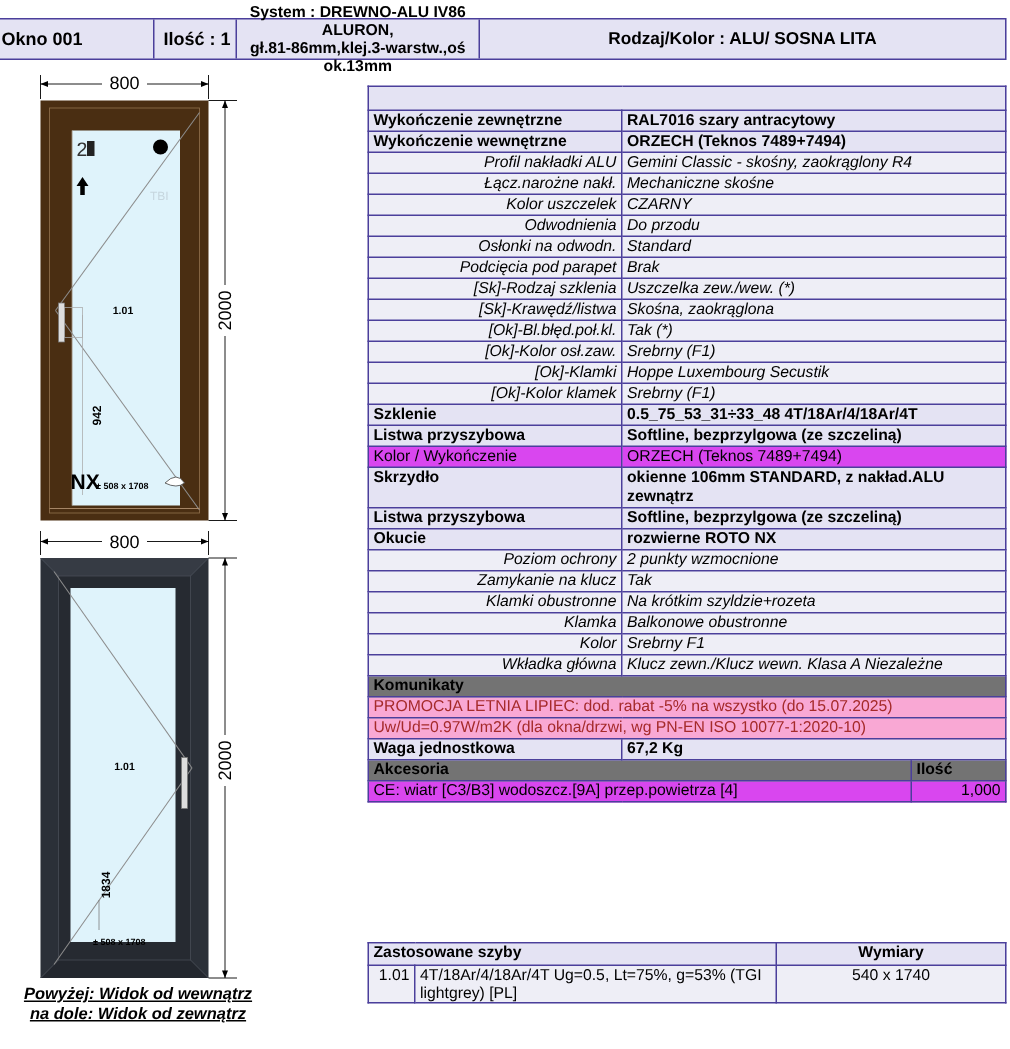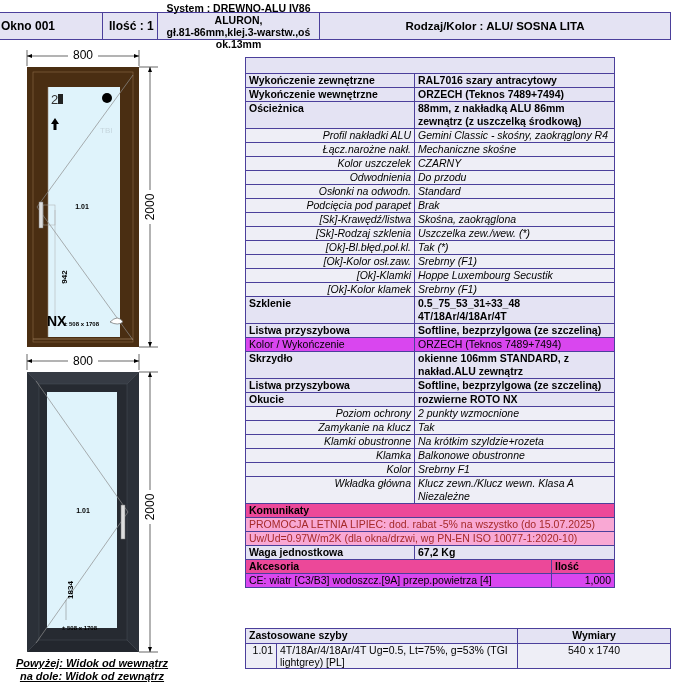--- a/index.html
+++ b/index.html
@@ -9,28 +9,28 @@
   .hdr > div { border-right:1px solid #4b3f9b; display:flex; align-items:center; font-weight:bold; font-size:11px; box-sizing:border-box; }
   .hdr > div:last-child { border-right:none; }
   .hdr .c1 { width:106px; padding-left:4px; font-size:12px; }
   .hdr .c2 { width:55px; padding-left:6px; font-size:12px; }
   .hdr .c3 { width:162px; justify-content:center; text-align:center; line-height:12px; font-size:10.5px; }
   .hdr .c4 { flex:1; justify-content:center; font-size:11.5px; }
 
   .drawings { position:absolute; left:0; top:40px; width:200px; height:620px; }
   .caption { position:absolute; left:0; top:657px; width:184px; text-align:center; font-style:italic; font-weight:bold; font-size:11px; line-height:13px;text-decoration:underline; }
 
-  .spec { position:absolute; left:245px; top:57px; width:370px; border:1px solid #4b3f9b; border-collapse:collapse; font-size:10.5px; }
+  .spec { position:absolute; left:245px; top:57px; width:426px; border:1px solid #4b3f9b; border-collapse:collapse; font-size:10.5px; }
   .spec td { border:1px solid #4b3f9b; padding:0 3px; height:12px; line-height:13px; vertical-align:top; }
   .spec tr.blank td { background:#e4e3f3; height:15px; }
   .spec tr.b td { background:#e4e3f3; font-weight:bold; }
   .spec tr.i td { background:#eeeef6; font-style:italic; }
   .spec tr.i td.k { text-align:right;margin-left:16px; }
   .spec tr.n td { background:#d946ef; }
-  .spec tr.sect td { background:#ec4899; font-weight:bold; }
+  .spec tr.sect td { background:#737373; font-weight:bold; }
   .spec tr.red td { background:#f9a8d4; color:#a52a2a; }
   .spec td.k { width:162px; }
   .spec td.num { text-align:right; }
 
   .glass { position:absolute; left:245px; top:628px; width:426px; border:1px solid #4b3f9b; border-collapse:collapse; font-size:10.5px;padding-left:28px; }
   .glass td { border:1px solid #4b3f9b; padding:0 3px; line-height:12px; vertical-align:top; }
   .glass tr.h td { background:#e4e3f3; font-weight:bold; height:14px; }
   .glass tr.r td { background:#eeeef6; }
 </style>
 </head>
@@ -144,24 +144,20 @@
         <td colspan="3"></td>
       </tr>
   <tr class="b">
         <td class="k">Wykończenie zewnętrzne</td>
         <td colspan="2">RAL7016 szary antracytowy</td>
       </tr>
       <tr class="b">
         <td class="k">Wykończenie wewnętrzne</td>
         <td colspan="2">ORZECH (Teknos 7489+7494)</td>
       </tr>
-      <tr class="b">
-        <td class="k">Ościeżnica</td>
-        <td colspan="2">88mm, z nakładką ALU 86mm zewnątrz (z uszczelką środkową)</td>
-      </tr>
       <tr class="i">
         <td class="k">Profil nakładki ALU</td>
         <td colspan="2">Gemini Classic - skośny, zaokrąglony R4</td>
       </tr>
       <tr class="i">
         <td class="k">Łącz.narożne nakł.</td>
         <td colspan="2">Mechaniczne skośne</td>
       </tr>
       <tr class="i">
         <td class="k">Kolor uszczelek</td>
@@ -173,26 +169,26 @@
       </tr>
       <tr class="i">
         <td class="k">Osłonki na odwodn.</td>
         <td colspan="2">Standard</td>
       </tr>
       <tr class="i">
         <td class="k">Podcięcia pod parapet</td>
         <td colspan="2">Brak</td>
       </tr>
       <tr class="i">
+        <td class="k">[Sk]-Rodzaj szklenia</td>
+        <td colspan="2">Uszczelka zew./wew. (*)</td>
+      </tr>
+      <tr class="i">
         <td class="k">[Sk]-Krawędź/listwa</td>
         <td colspan="2">Skośna, zaokrąglona</td>
-      </tr>
-      <tr class="i">
-        <td class="k">[Sk]-Rodzaj szklenia</td>
-        <td colspan="2">Uszczelka zew./wew. (*)</td>
       </tr>
       <tr class="i">
         <td class="k">[Ok]-Bl.błęd.poł.kl.</td>
         <td colspan="2">Tak (*)</td>
       </tr>
       <tr class="i">
         <td class="k">[Ok]-Kolor osł.zaw.</td>
         <td colspan="2">Srebrny (F1)</td>
       </tr>
       <tr class="i">

